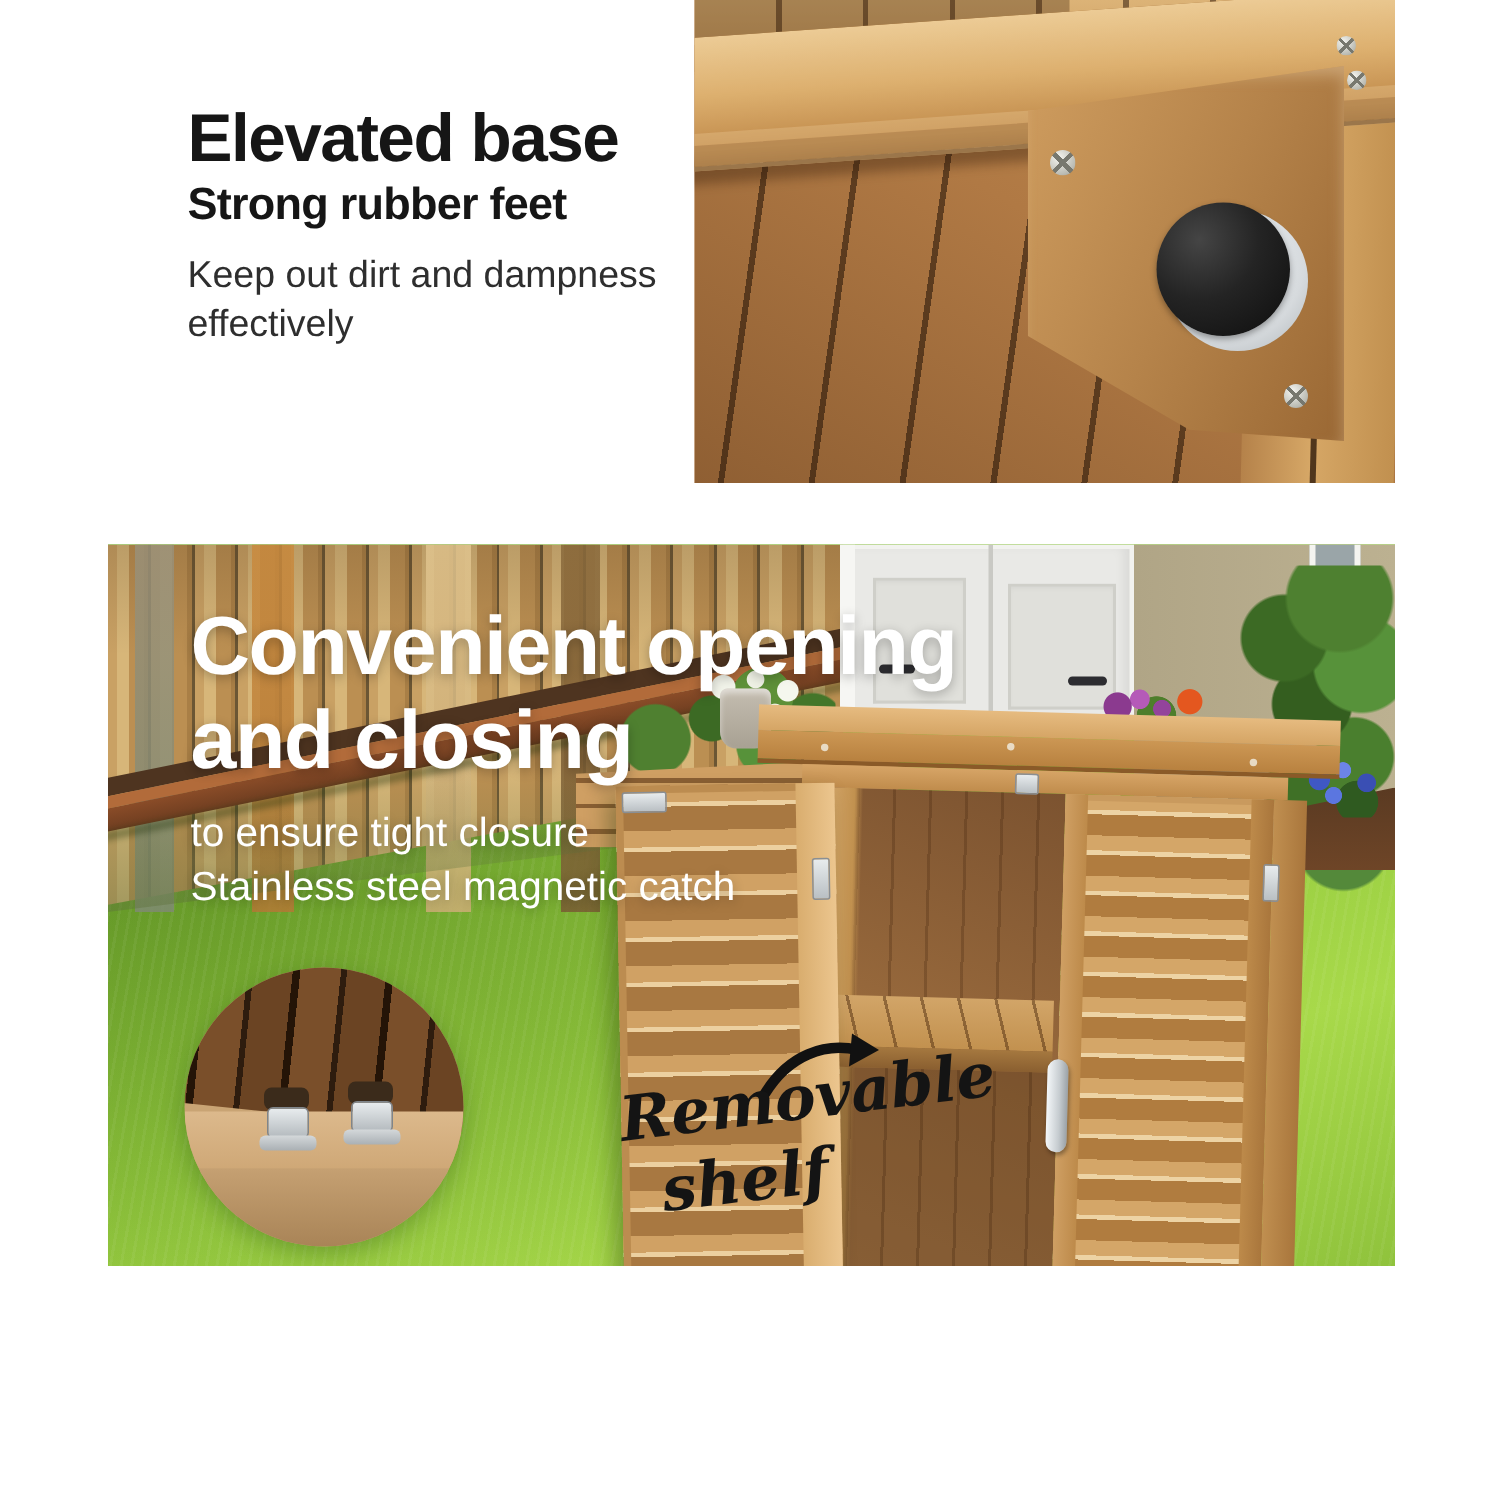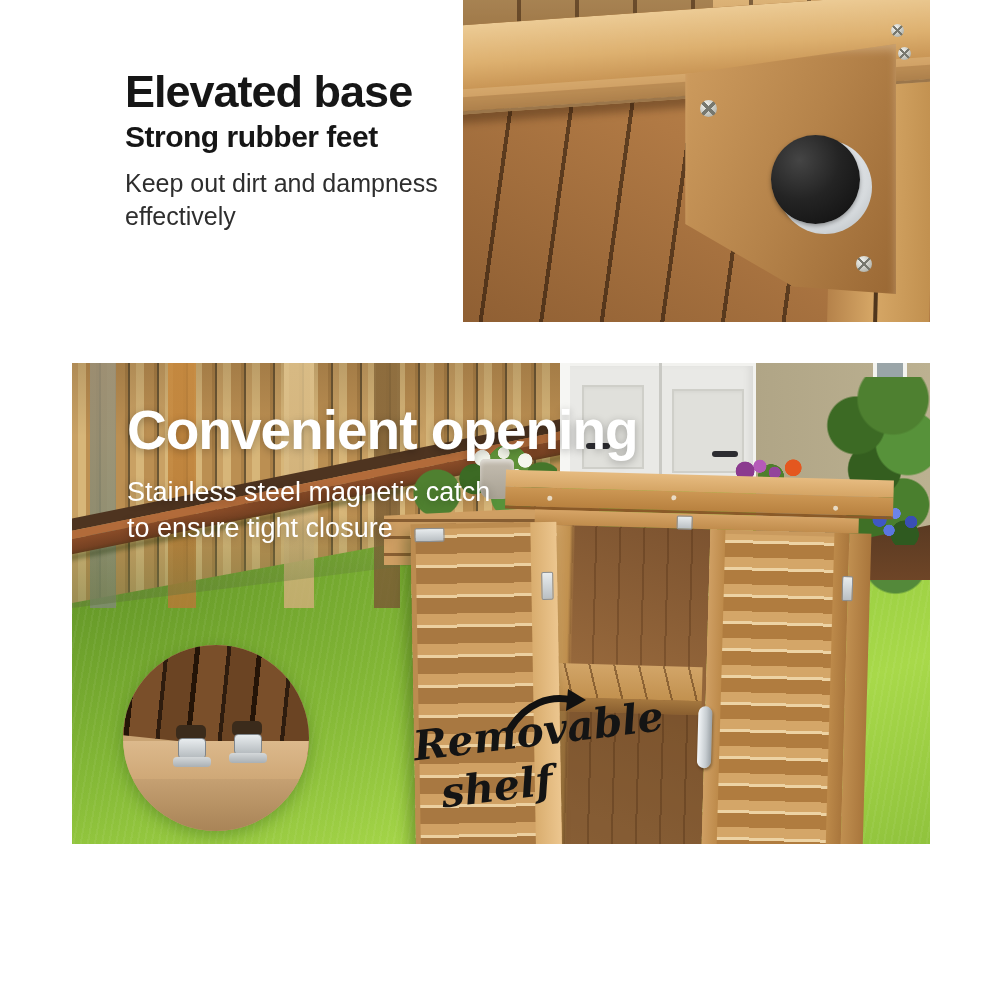--- a/index.html
+++ b/index.html
@@ -313,23 +313,24 @@
       </div>
       <div class="abs catch" style="left:106px;top:76px;">
         <div class="abs cap"></div>
         <div class="abs u"></div>
         <div class="abs base"></div>
       </div>
     </div>
 
     <div class="abs headline">
       <div class="t">Convenient opening</div>
+      <div class="t">and closing</div>
       <div class="d">
+        <div>to ensure tight closure</div>
         <div>Stainless steel magnetic catch</div>
-        <div>to ensure tight closure</div>
       </div>
     </div>
 
     <svg class="abs arrow-svg" width="84" height="48" viewBox="0 0 84 48">
       <path d="M6,42 C 22,16 46,8 68,13" fill="none" stroke="#111111" stroke-width="7" stroke-linecap="round"></path>
       <polygon points="64,2 82,13 62,24" fill="#111111"></polygon>
     </svg>
     <div class="abs annot">
       <div class="a1">Removable</div>
       <div class="a2">shelf</div>

